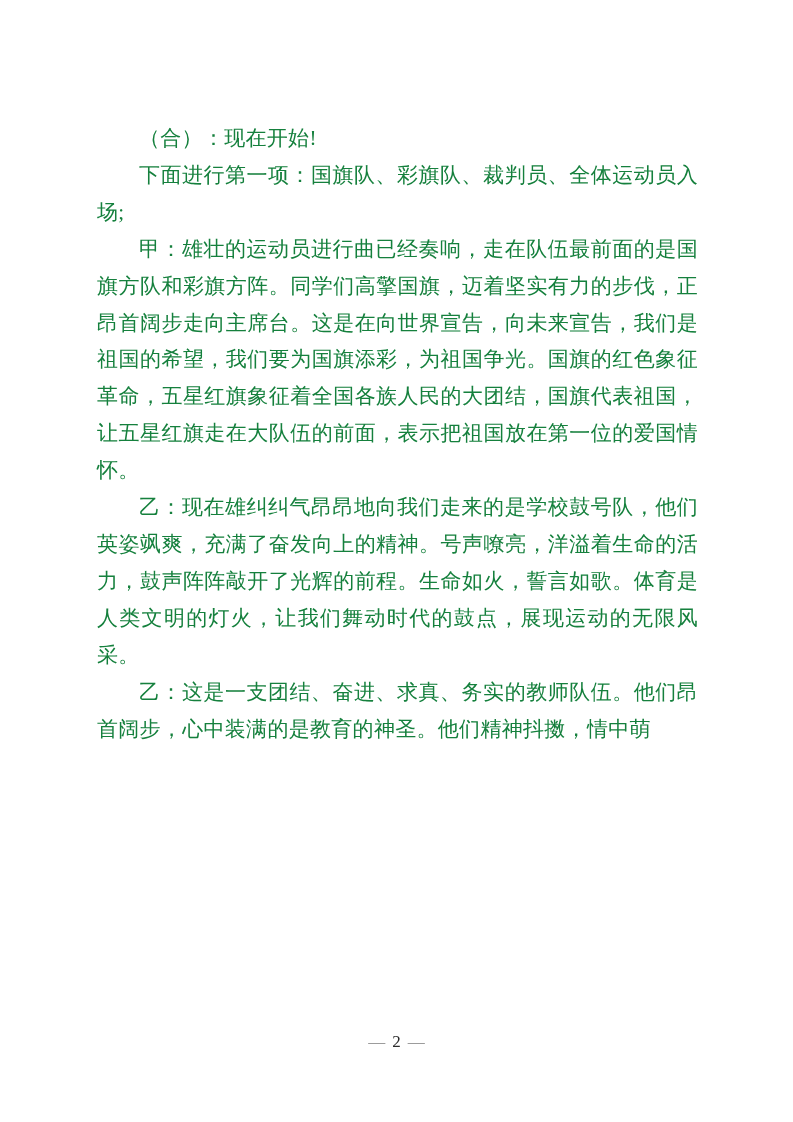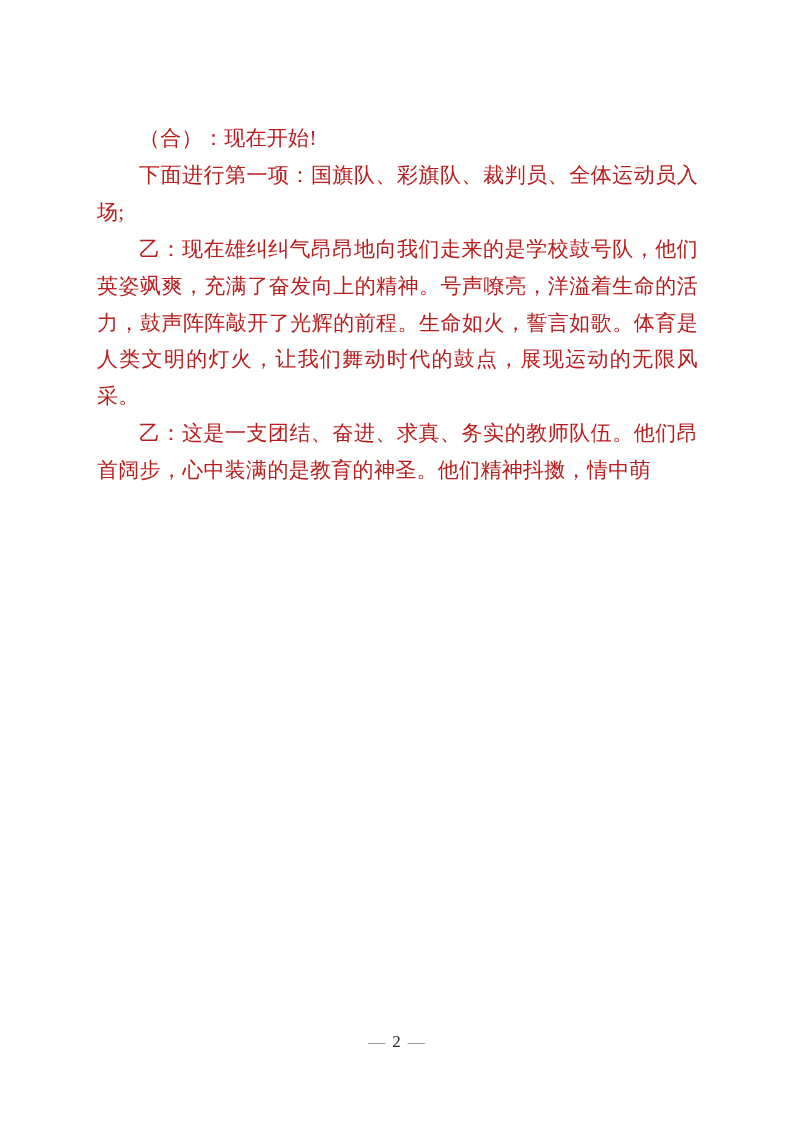--- a/index.html
+++ b/index.html
@@ -13,21 +13,21 @@
     height: 1122px;
     background: #ffffff;
     overflow: hidden;
     font-family: "Liberation Serif", "DejaVu Serif", serif;
   }
   .content {
     position: absolute;
     left: 97px;
     top: 120px;
     width: 601px;
-    color: #b91c1c;
+    color: #15803d;
   }
   .para {
     margin: 0;
     font-size: 21px;
     line-height: 36.9px;
     letter-spacing: 0.3px;
     text-align: justify;
     text-indent: 2em;
     word-break: break-all;
     font-weight: 400;
@@ -48,20 +48,21 @@
   }
 </style>
 </head>
 <body>
 
 <div class="page">
 
   <div class="content">
     <p class="para">（合）：现在开始!</p>
     <p class="para">下面进行第一项：国旗队、彩旗队、裁判员、全体运动员入场;</p>
+    <p class="para">甲：雄壮的运动员进行曲已经奏响，走在队伍最前面的是国旗方队和彩旗方阵。同学们高擎国旗，迈着坚实有力的步伐，正昂首阔步走向主席台。这是在向世界宣告，向未来宣告，我们是祖国的希望，我们要为国旗添彩，为祖国争光。国旗的红色象征革命，五星红旗象征着全国各族人民的大团结，国旗代表祖国，让五星红旗走在大队伍的前面，表示把祖国放在第一位的爱国情怀。</p>
     <p class="para">乙：现在雄纠纠气昂昂地向我们走来的是学校鼓号队，他们英姿飒爽，充满了奋发向上的精神。号声嘹亮，洋溢着生命的活力，鼓声阵阵敲开了光辉的前程。生命如火，誓言如歌。体育是人类文明的灯火，让我们舞动时代的鼓点，展现运动的无限风采。</p>
     <p class="para">乙：这是一支团结、奋进、求真、务实的教师队伍。他们昂首阔步，心中装满的是教育的神圣。他们精神抖擞，情中萌</p>
   </div>
 
   <div class="footer">
     <span class="dash">—</span><span>2</span><span class="dash">—</span>
   </div>
 
 </div>
 

